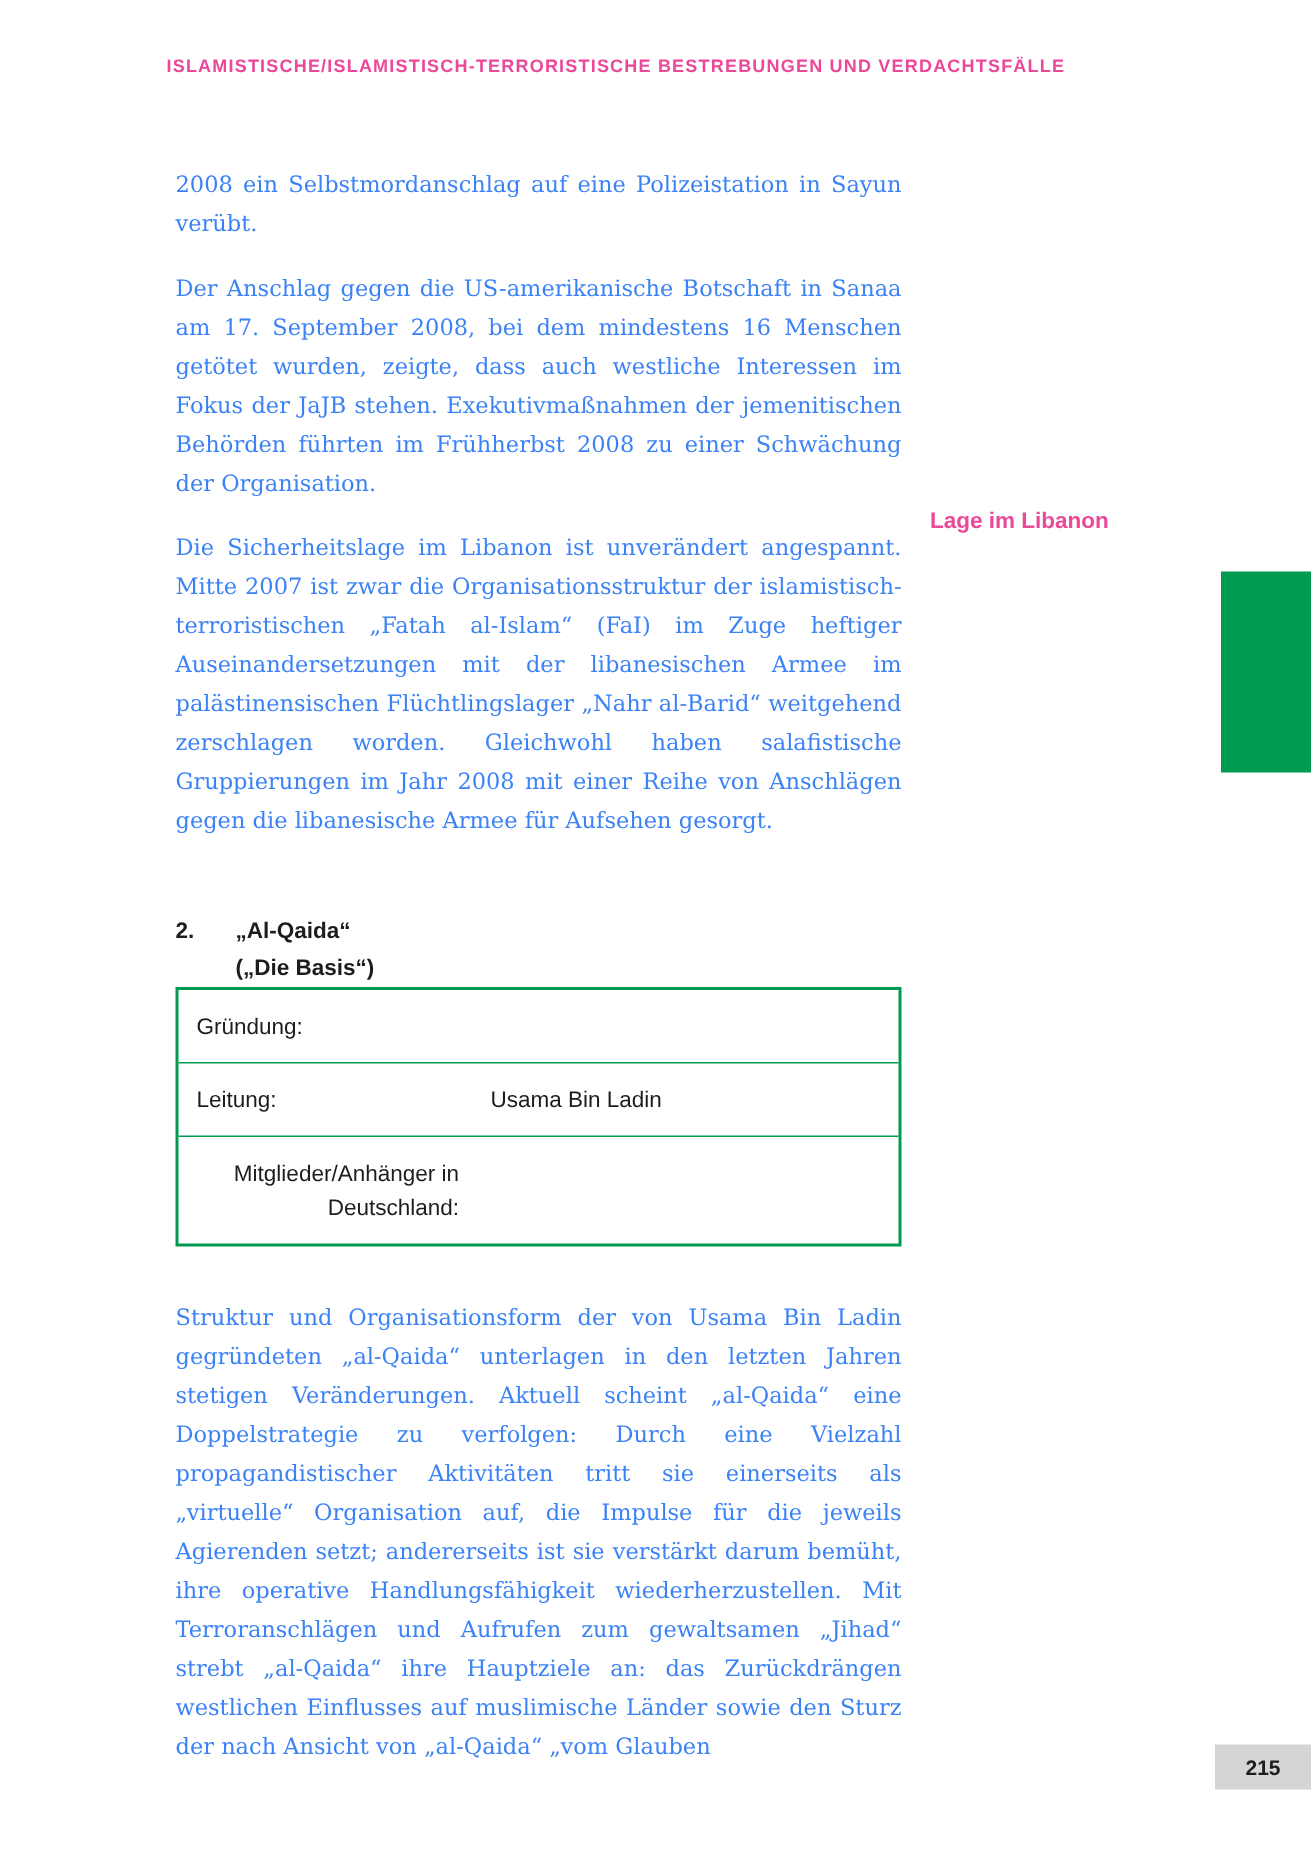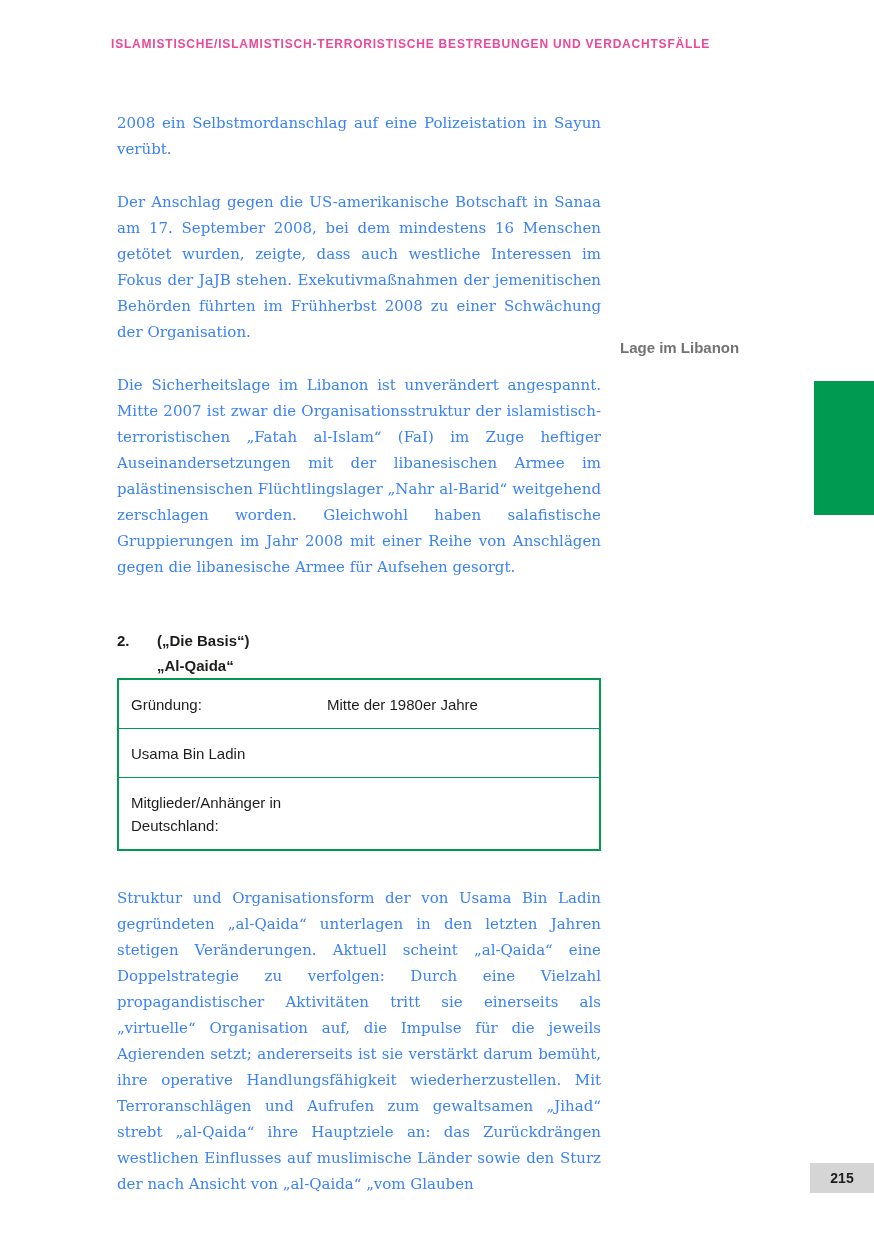--- a/index.html
+++ b/index.html
@@ -21,26 +21,26 @@
   }
 
   
   .main-col { position: absolute; left: 117px; top: 110px; width: 484px; }
 
   .para {
     font-family: "DejaVu Serif", "Liberation Serif", serif;
     font-size: 15px; line-height: 26px;
     text-align: justify; color: #3b82f6;
   }
-  .para + .para { margin-top: 27px; }
+  .para + .para { margin-top: 17px; }
 
   
   .margin-note {
     position: absolute; left: 620px; top: 338px;
-    font-size: 15px; font-weight: bold; color: #737373;
+    font-size: 15px; font-weight: bold; color: #ec4899;
     width: 170px; line-height: 20px;
   }
 
   
   .edge-tab {
     position: absolute; right: 0; top: 381px;
     width: 60px; height: 134px;
     background: #009b50;
   }
 
@@ -60,21 +60,21 @@
     background: #ffffff;
   }
   .info-row {
     display: flex;
     padding: 13px 14px 12px 12px;
     font-size: 15px; line-height: 23px;
   }
   .info-row + .info-row { border-top: 1px solid #009b50; }
   .info-row .lbl { width: 196px; flex: 0 0 196px; }
   .info-row .val { flex: 1; }
-  .info-row.bottom-align { align-items: flex-end; }
+  .info-row.bottom-align { align-items: flex-end; text-align: right; }
   .info-row.bottom-align .lbl { width: 175px; flex: 0 0 175px; }
 
   .after-table { margin-top: 34px; }
 
   
   .page-num-box {
     position: absolute; right: 0; top: 1163px;
     width: 64px; height: 30px;
     background: #d5d5d5;
     display: flex; align-items: center; justify-content: center;
@@ -91,30 +91,30 @@
   <div class="main-col">
 
     <p class="para">2008 ein Selbstmordanschlag auf eine Polizeistation in Sayun verübt.</p>
 
     <p class="para">Der Anschlag gegen die US-amerikanische Botschaft in Sanaa am 17. September 2008, bei dem mindestens 16 Menschen getötet wurden, zeigte, dass auch westliche Interessen im Fokus der JaJB stehen. Exekutivmaßnahmen der jemenitischen Behörden führten im Frühherbst 2008 zu einer Schwächung der Organisation.</p>
 
     <p class="para">Die Sicherheitslage im Libanon ist unverändert angespannt. Mitte 2007 ist zwar die Organisationsstruktur der islamistisch-terroristischen „Fatah al-Islam“ (FaI) im Zuge heftiger Auseinandersetzungen mit der libanesischen Armee im palästinensischen Flüchtlingslager „Nahr al-Barid“ weitgehend zerschlagen worden. Gleichwohl haben salafistische Gruppierungen im Jahr 2008 mit einer Reihe von Anschlägen gegen die libanesische Armee für Aufsehen gesorgt.</p>
 
     <div class="section-heading">
       <span class="num">2.</span>
+      <span>„Al-Qaida“</span>
       <span>(„Die Basis“)</span>
-      <span>„Al-Qaida“</span>
     </div>
 
     <div class="info-table">
       <div class="info-row">
         <span class="lbl">Gründung:</span>
-        <span class="val">Mitte der 1980er Jahre</span>
       </div>
       <div class="info-row">
+        <span class="lbl">Leitung:</span>
         <span class="val">Usama Bin Ladin</span>
       </div>
       <div class="info-row bottom-align">
         <span class="lbl">Mitglieder/Anhänger in Deutschland:</span>
       </div>
     </div>
 
     <p class="para after-table">Struktur und Organisationsform der von Usama Bin Ladin gegründeten „al-Qaida“ unterlagen in den letzten Jahren stetigen Veränderungen. Aktuell scheint „al-Qaida“ eine Doppelstrategie zu verfolgen: Durch eine Vielzahl propagandistischer Aktivitäten tritt sie einerseits als „virtuelle“ Organisation auf, die Impulse für die jeweils Agierenden setzt; andererseits ist sie verstärkt darum bemüht, ihre operative Handlungsfähigkeit wiederherzustellen. Mit Terroranschlägen und Aufrufen zum gewaltsamen „Jihad“ strebt „al-Qaida“ ihre Hauptziele an: das Zurückdrängen westlichen Einflusses auf muslimische Länder sowie den Sturz der nach Ansicht von „al-Qaida“ „vom Glauben</p>
 
   </div>

